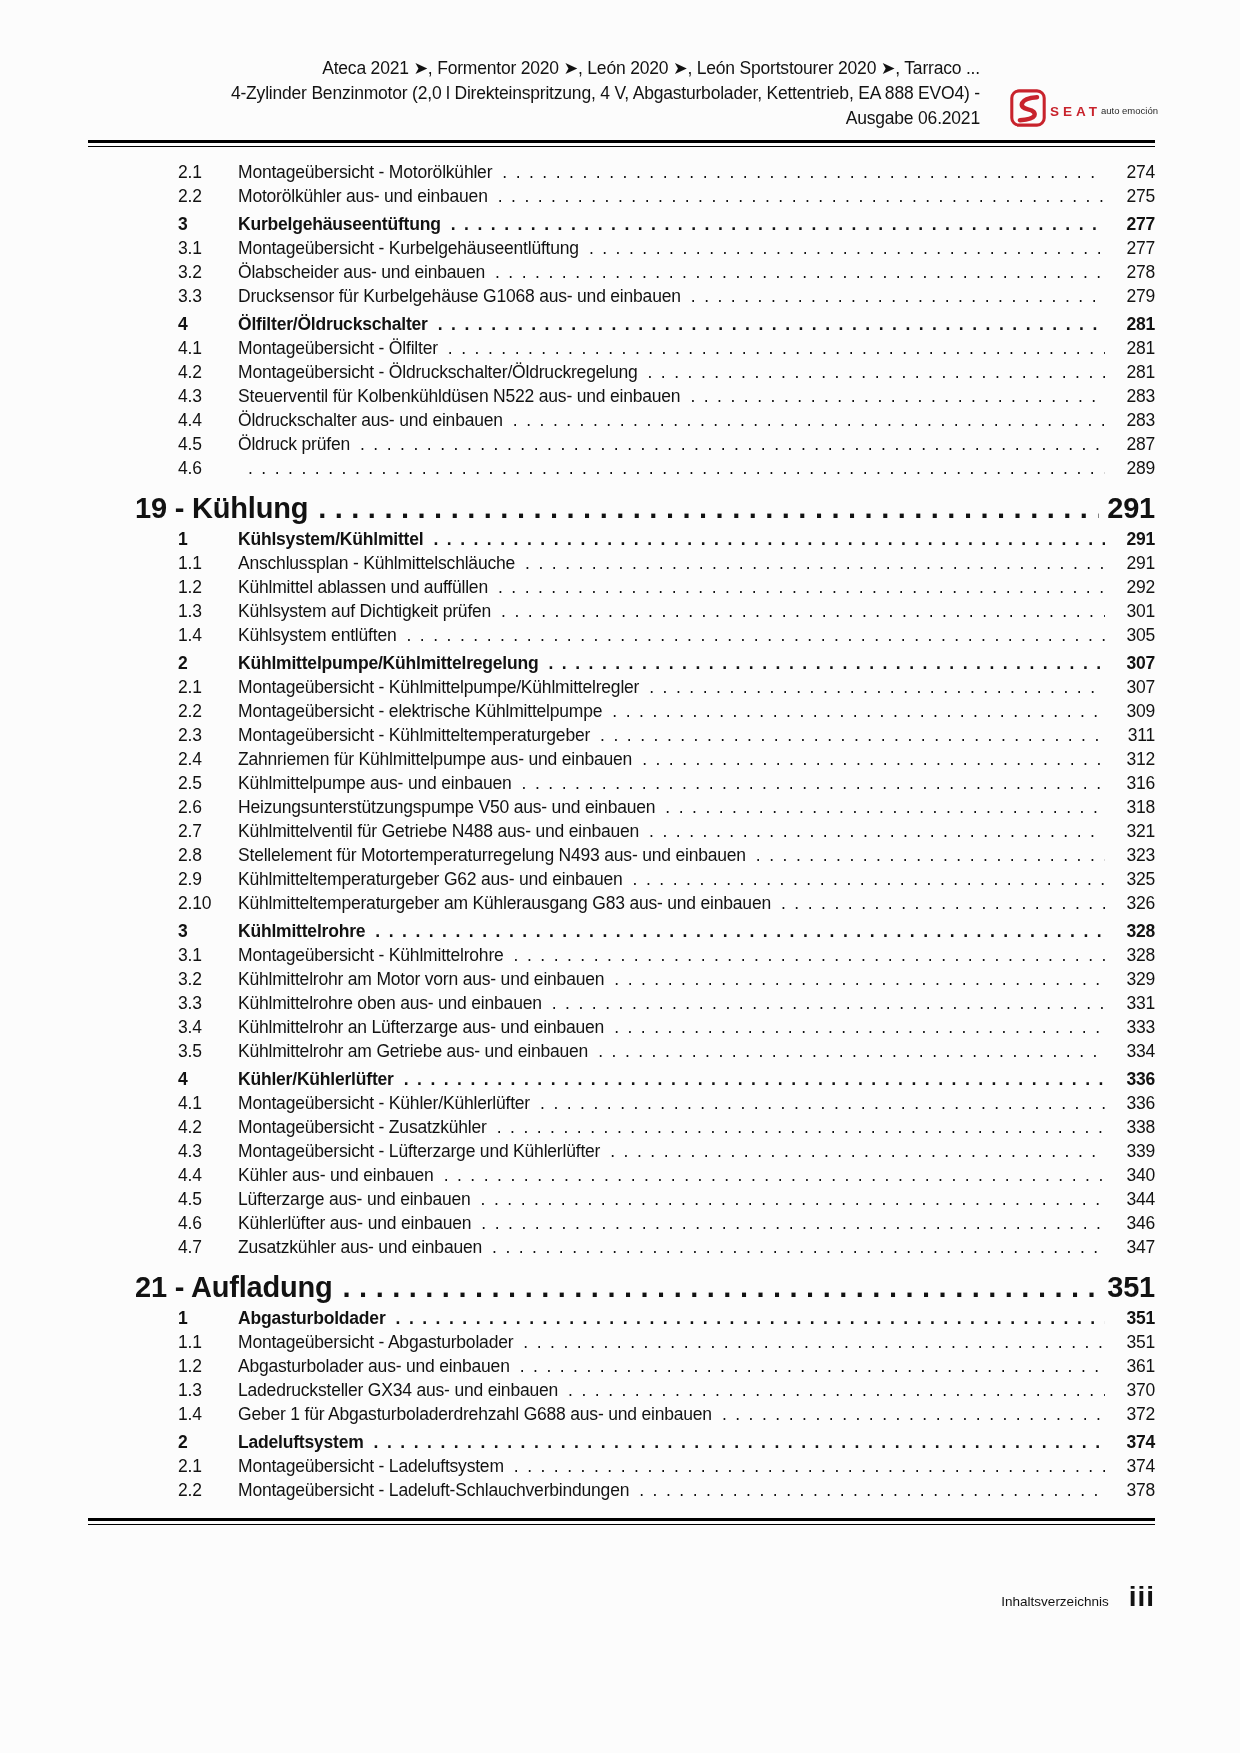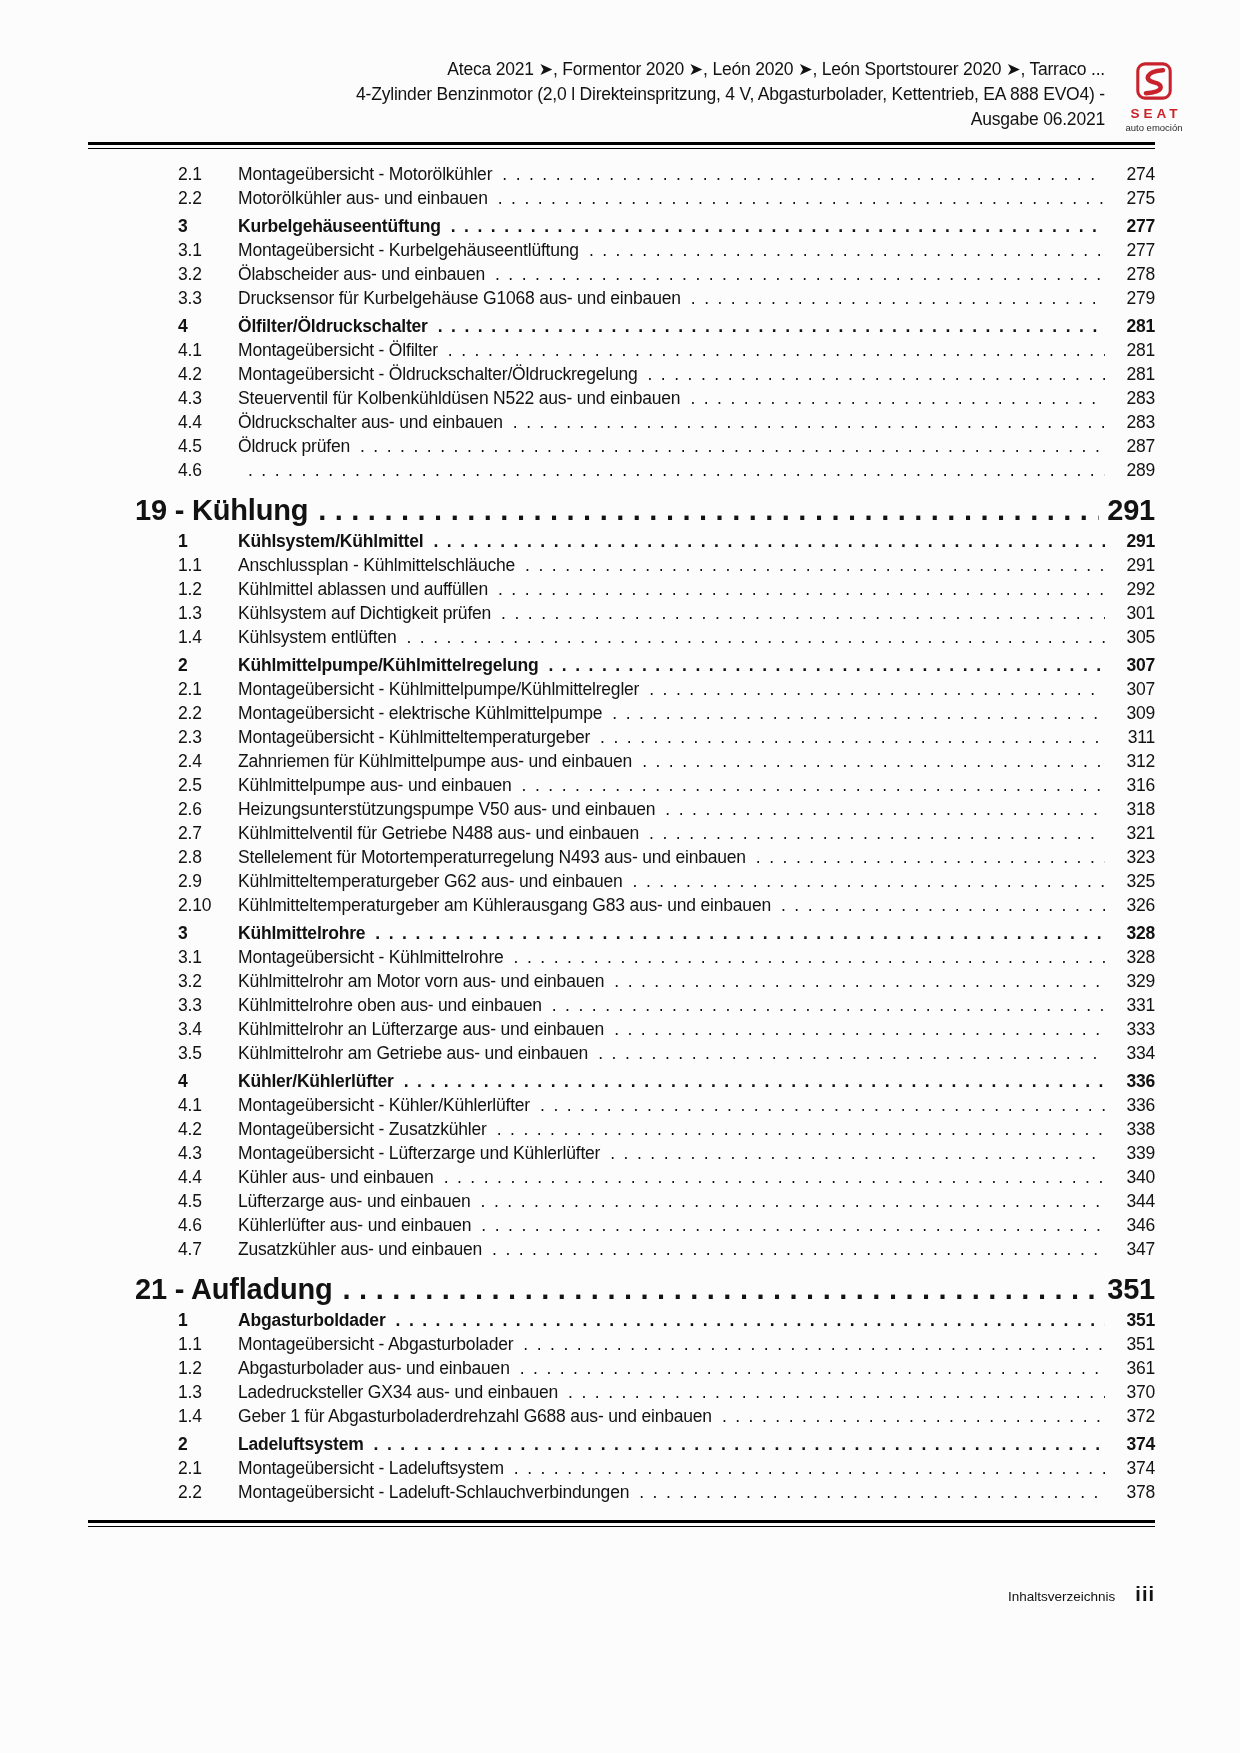--- a/index.html
+++ b/index.html
@@ -8,35 +8,36 @@
     background:#fcfcfc;
     color:#121212;
     font-family:"Liberation Sans", sans-serif;
     position:relative;
     overflow:hidden;
   }
   .page { width:1240px; height:1753px; }
 
   
   .header {
-    display:flex; align-items:center;
-    margin:50px 53px 0 88px;
+    display:flex; align-items:flex-end;
+    margin:50px 82px 0 88px;
+    gap:14px;
   }
   .header-text {
     flex:1 1 auto;
     text-align:right;
     font-size:17.5px;
     line-height:25px;
     letter-spacing:-0.2px;
     padding-top:6px;
   }
   .logo {
     flex:0 0 66px;
     margin-left:16px;
-    display:flex; flex-direction:column; align-items:center;
+    display:flex; flex-direction:row; align-items:center;
     padding-top:12px;
   }
   .logo-brand {
     color:#c8232c;
     font-weight:bold;
     font-size:13.5px;
     letter-spacing:4px;
     margin-top:2px;
     text-indent:4px;
   }
@@ -89,21 +90,21 @@
   }
   .page-num { flex:0 0 auto; min-width:42px; text-align:right; }
 
   
   .footer {
     margin:12px 85px 0 88px;
     display:flex; justify-content:flex-end; align-items:baseline;
     gap:20px;
   }
   .footer-label { font-size:13.5px;margin-top:16px; }
-  .footer-page { font-size:20px; font-weight:bold; letter-spacing:1px;margin-top:44px; }
+  .footer-page { font-size:28px; font-weight:bold; letter-spacing:1px;margin-top:44px; }
 </style>
 </head>
 <body>
 
 <div class="page">
 
   <div class="header">
     <div class="header-text">
       <div>Ateca 2021 ➤, Formentor 2020 ➤, León 2020 ➤, León Sportstourer 2020 ➤, Tarraco ...</div>
       <div>4-Zylinder Benzinmotor (2,0 l Direkteinspritzung, 4 V, Abgasturbolader, Kettentrieb, EA 888 EVO4) -</div>

